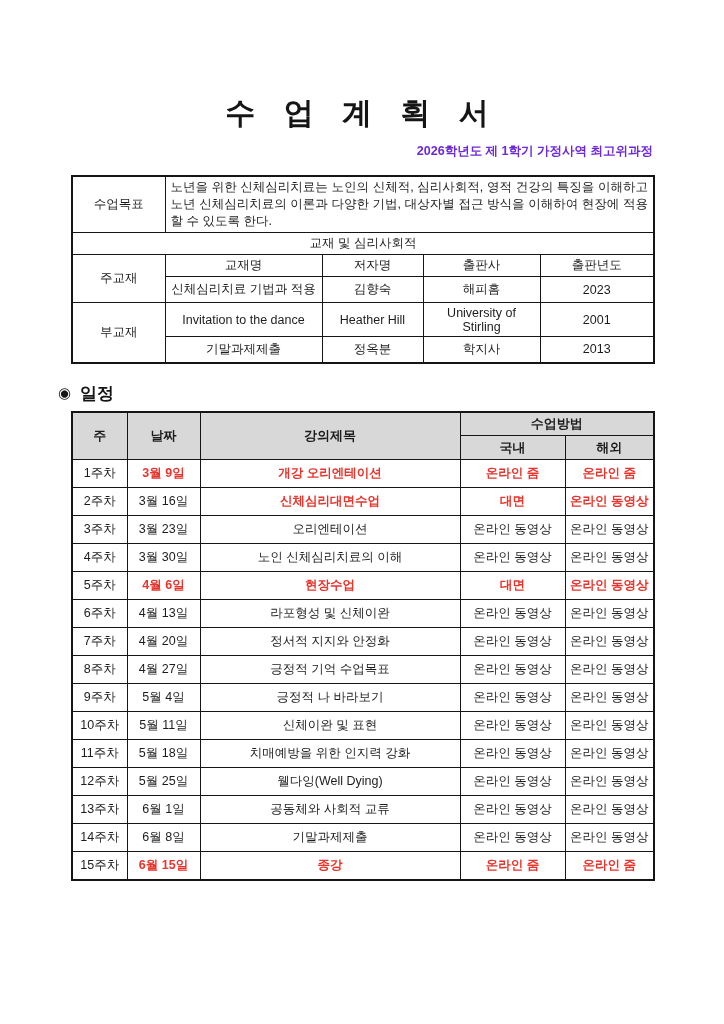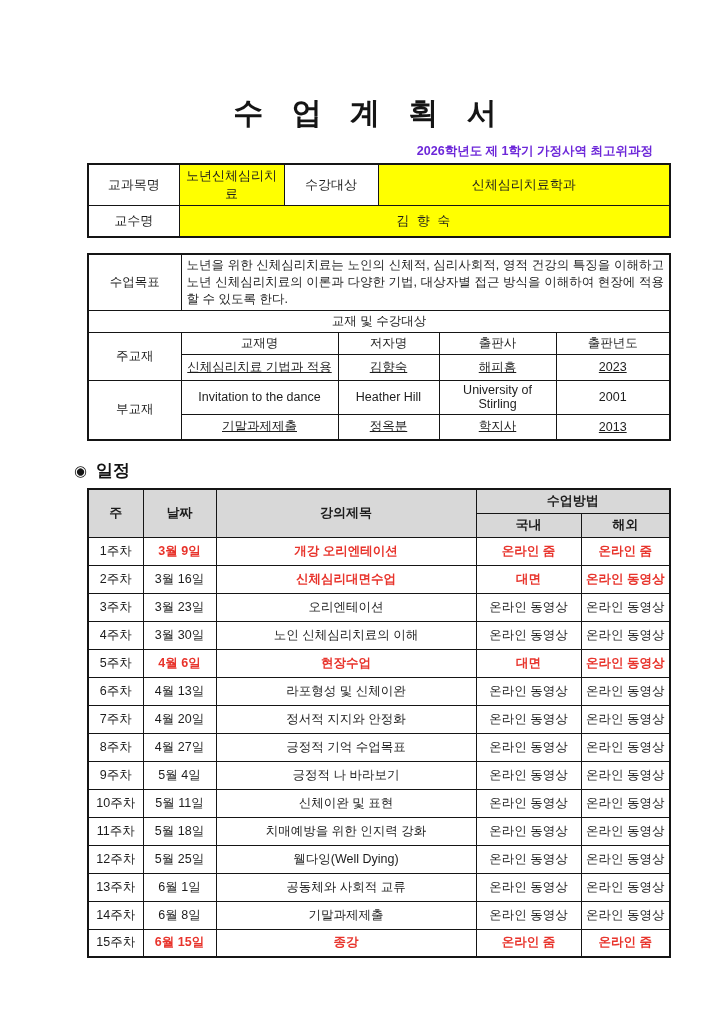--- a/index.html
+++ b/index.html
@@ -4,21 +4,21 @@
 <style>
   * { margin:0; padding:0; box-sizing:border-box; }
   html,body { background:#ffffff; }
   body {
     width:724px; height:1024px;
     font-family:"Liberation Sans","DejaVu Sans",sans-serif;
     color:#1c1c1c;
     position:relative;
     overflow:hidden;
   }
-  .page { width:724px; height:1024px;padding-left:16px; }
+  .page { width:724px; height:1024px; }
 
   .doc-title {
     padding-top:95px;
     text-align:center;
     font-size:30px;
     font-weight:bold;
     letter-spacing:10px;
     line-height:36px;
     color:#151515;
   }
@@ -53,21 +53,21 @@
   .ref-table td { height:22px; }
   .obj-label { height:54px; }
   .obj-text {
     text-align:justify;
     word-break:break-all;
     font-size:12.5px;
     line-height:17px;
     padding:2px 5px;
   }
   .ref-row-tall { height:34px; }
-  .ref-row { height:26px;text-decoration:underline; }
+  .ref-row { height:26px; }
 
   
   .section-heading {
     margin:18px 0 6px 58px;
     font-size:17px;
     font-weight:bold;
     color:#151515;
     display:flex;
     align-items:center;
     gap:9px;
@@ -85,56 +85,36 @@
   .red { color:var(--red,#e8342c); font-weight:bold;margin-left:40px; }
 </style>
 </head>
 <body>
 
 <div class="page">
 
   <div class="doc-title">수 업 계 획 서</div>
   <div class="doc-subtitle">2026학년도 제 1학기 가정사역 최고위과정</div>
 
-  <table class="course-table outer">
-    <colgroup>
-        <col style="width:91px">
-        <col style="width:105px">
-        <col style="width:94px">
-        <col style="width:292px">
-      </colgroup>
-    <tbody>
-        <tr>
-      <td>교과목명</td>
-      <td class="yellow">노년신체심리치료</td>
-      <td>수강대상</td>
-      <td class="yellow">신체심리치료학과</td>
-    </tr>
-    <tr>
-      <td>교수명</td>
-      <td class="yellow prof-name" colspan="3">김 향 숙</td>
-    </tr>
-  </tbody>
-    </table>
 
   <table class="ref-table outer">
     <colgroup>
         <col style="width:93px">
         <col style="width:157px">
         <col style="width:101px">
         <col style="width:117px">
         <col style="width:114px">
       </colgroup>
     <tbody>
         <tr>
       <td class="obj-label">수업목표</td>
       <td class="obj-text" colspan="4">노년을 위한 신체심리치료는 노인의 신체적, 심리사회적, 영적 건강의 특징을 이해하고 노년 신체심리치료의 이론과 다양한 기법, 대상자별 접근 방식을 이해하여 현장에 적용할 수 있도록 한다.</td>
     </tr>
     <tr>
-      <td colspan="5">교재 및 수강대상</td>
+      <td colspan="5">교재 및 심리사회적</td>
     </tr>
     <tr>
       <td rowspan="2">주교재</td>
       <td>교재명</td>
       <td>저자명</td>
       <td>출판사</td>
       <td>출판년도</td>
     </tr>
     <tr class="ref-row">
       <td>신체심리치료 기법과 적용</td>

